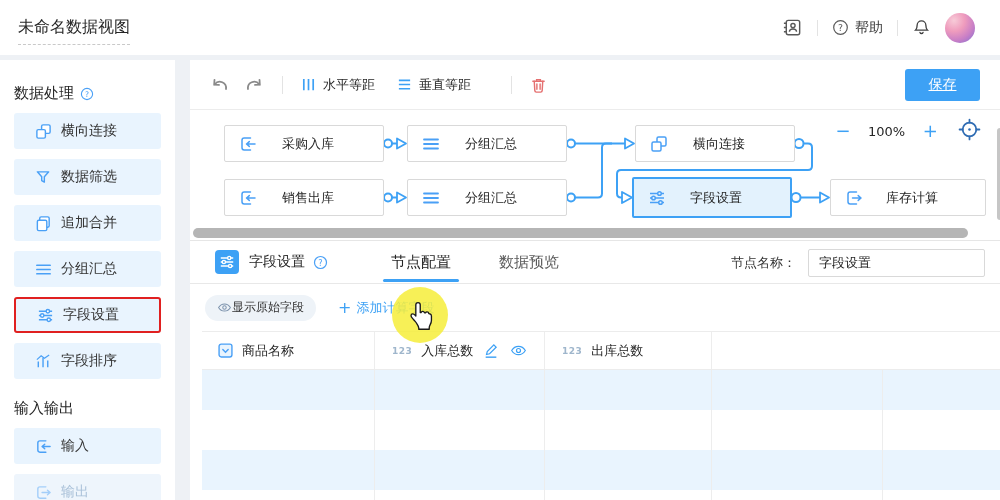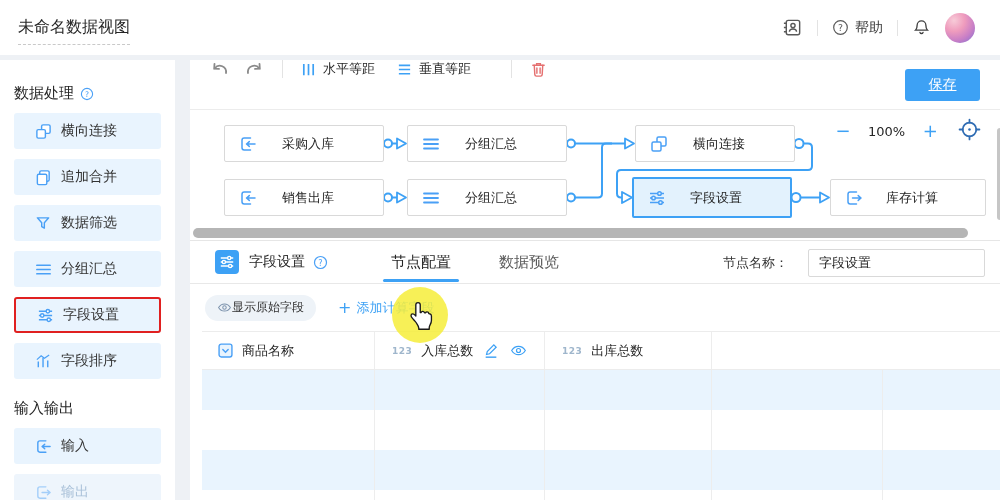--- a/index.html
+++ b/index.html
@@ -22,21 +22,21 @@
   .side-item { width:147px; height:36px; margin-top:10px; background:#e9f4fe; border-radius:3px;
                display:flex; align-items:center; gap:9px; padding-left:21px; font-size:14px; color:#333; cursor:pointer; }
   .side-item.selected { border:2px solid #e02020; }
   .side-item.disabled { background:#eef5fc; color:#a9c0d8; }
   .side-item.disabled svg { opacity:.45; }
   .io-title { margin-top:20px; }
 
   
   .main { position:absolute; left:190px; top:60px; width:810px; height:440px; background:#fff; }
 
-  .canvas-toolbar { position:relative; height:50px; border-bottom:1px solid #ececec; display:flex; align-items:flex-start; }
+  .canvas-toolbar { position:relative; height:50px; border-bottom:1px solid #ececec; display:flex; align-items:center; }
   .tool-icon { display:flex; align-items:center; cursor:pointer; }
   .undo { margin-left:20px; } .redo { margin-left:14px; }
   .v-sep { width:1px; height:18px; background:#e3e3e3; margin:0 18px; }
   .dist-btn { display:flex; align-items:center; gap:7px; font-size:13px; color:#262626; cursor:pointer; margin-right:22px; }
   .save-btn { position:absolute; right:20px; top:9px; width:75px; height:32px; background:#3da1f5; color:#fff;
               font-size:14px; border:none; border-radius:3px; cursor:pointer;text-decoration:underline; }
 
   .canvas { position:absolute; left:12px; top:50px; width:710px; height:118px; }
   .flow-node { position:absolute; width:160px; height:37px; background:#fff; border:1px solid #d9d9d9; border-radius:2px;
                display:flex; align-items:center; font-size:13px; color:#262626; cursor:pointer; }
@@ -60,21 +60,21 @@
   .panel-header { position:relative; height:43px; border-bottom:1px solid #e8e8e8; display:flex; align-items:center; }
   .panel-icon { margin-left:25px; width:24px; height:24px; border-radius:4px; background:#3da1f5;
                 display:flex; align-items:center; justify-content:center; }
   .panel-title { margin-left:10px; font-size:14px; font-weight:500; color:#262626; }
   .panel-help { margin-left:8px; display:flex; }
   .tabs { display:flex; margin-left:55px; height:43px; }
   .tab { position:relative; height:43px; display:flex; align-items:center; padding:0 8px; margin-right:32px;
          font-size:15px; color:#595959; cursor:pointer; }
   .tab.active { color:#262626; }
   .tab.active::after { content:""; position:absolute; left:0; right:0; bottom:2px; height:3px; background:#3da1f5; border-radius:2px; }
-  .node-name-group { position:absolute; right:15px; top:0; height:43px; display:flex; align-items:center; gap:20px; }
+  .node-name-group { position:absolute; right:15px; top:0; height:43px; display:flex; align-items:center; gap:12px; }
   .node-name-label { font-size:13px; color:#333; }
   .node-name-input { width:177px; height:28px; border:1px solid #d9d9d9; border-radius:2px; font-size:13px;
                      color:#262626; padding:0 10px; outline:none; font-family:inherit; }
 
   .panel-actions { position:relative; height:47px; display:flex; align-items:center; }
   .pill-btn { margin-left:15px; height:26px; padding:0 12px; background:#eef3f8; border-radius:13px;
               display:flex; align-items:center; gap:0; font-size:12px; color:#333; cursor:pointer; }
   .add-calc { margin-left:22px; display:flex; align-items:center; gap:5px; font-size:13px; color:#3da1f5; cursor:pointer; }
   .add-calc .plus { font-size:16px; }
 
@@ -140,31 +140,31 @@
   </div>
 
   <div class="side-item">
     <svg width="17" height="17" viewBox="0 0 18 18" fill="#fff" stroke="#4aa0f6" stroke-width="1.5">
       <rect x="7" y="2" width="9" height="9" rx="1.5"></rect>
         <rect x="2" y="7" width="9" height="9" rx="1.5"></rect>
     </svg>
     <span>横向连接</span>
   </div>
   <div class="side-item">
+    <svg width="17" height="17" viewBox="0 0 18 18" fill="none" stroke="#4aa0f6" stroke-width="1.5" stroke-linejoin="round">
+      <path d="M2.5 3 h12 l-4.6 5.3 v5.6 l-2.8 -1.7 v-3.9 z"></path>
+    </svg>
+    <span>数据筛选</span>
+  </div>
+  <div class="side-item">
     <svg width="17" height="17" viewBox="0 0 18 18" fill="#fff" stroke="#4aa0f6" stroke-width="1.5">
       <rect x="5" y="2" width="10" height="11" rx="1.5"></rect>
         <rect x="2.5" y="5.5" width="10" height="11" rx="1.5"></rect>
     </svg>
     <span>追加合并</span>
-  </div>
-  <div class="side-item">
-    <svg width="17" height="17" viewBox="0 0 18 18" fill="none" stroke="#4aa0f6" stroke-width="1.5" stroke-linejoin="round">
-      <path d="M2.5 3 h12 l-4.6 5.3 v5.6 l-2.8 -1.7 v-3.9 z"></path>
-    </svg>
-    <span>数据筛选</span>
   </div>
   <div class="side-item">
     <svg width="17" height="17" viewBox="0 0 18 18" stroke="#4aa0f6" stroke-width="1.8" stroke-linecap="round">
       <path d="M2 4.5 h14 M2 9 h14 M2 13.5 h14"></path>
     </svg>
     <span>分组汇总</span>
   </div>
   <div class="side-item selected">
     <svg width="17" height="17" viewBox="0 0 18 18" stroke="#4aa0f6" stroke-width="1.5" fill="#fff">
       <path d="M2 4.5 h14 M2 9 h14 M2 13.5 h14"></path>

